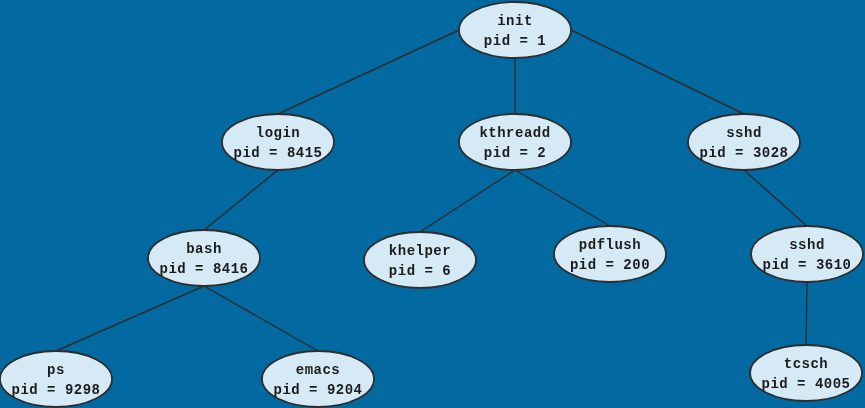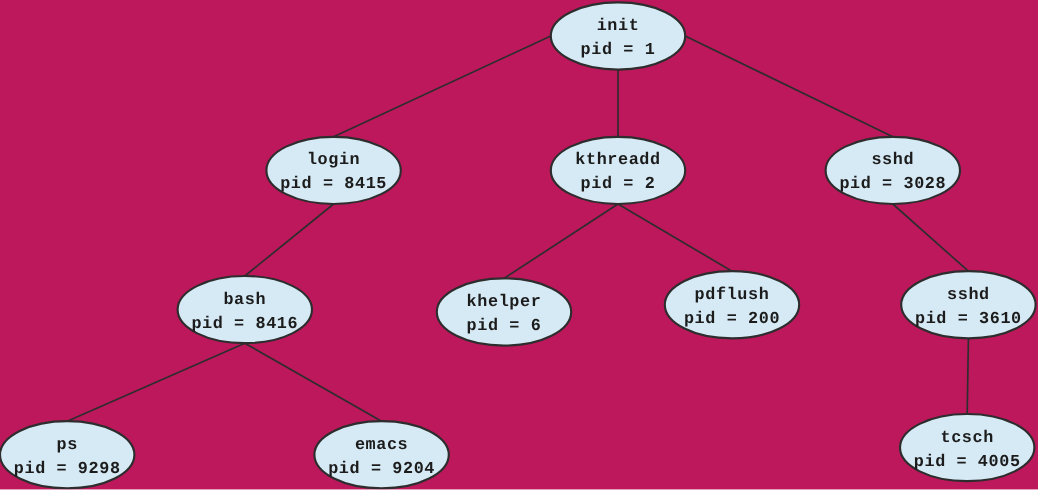--- a/index.html
+++ b/index.html
@@ -4,21 +4,21 @@
 <style>
   html, body {
     margin: 0;
     padding: 0;
     background: #ffffff;
   }
   .stage {
     position: relative;
     width: 865px;
     height: 408px;
-    background: #be185d;
+    background: #0369a1;
     overflow: hidden;
   }
   svg text {
     font-family: "Liberation Mono", "DejaVu Sans Mono", monospace;
     font-weight: bold;
     font-size: 14px;
     letter-spacing: 0.5px;
   }
 </style>
 </head>

